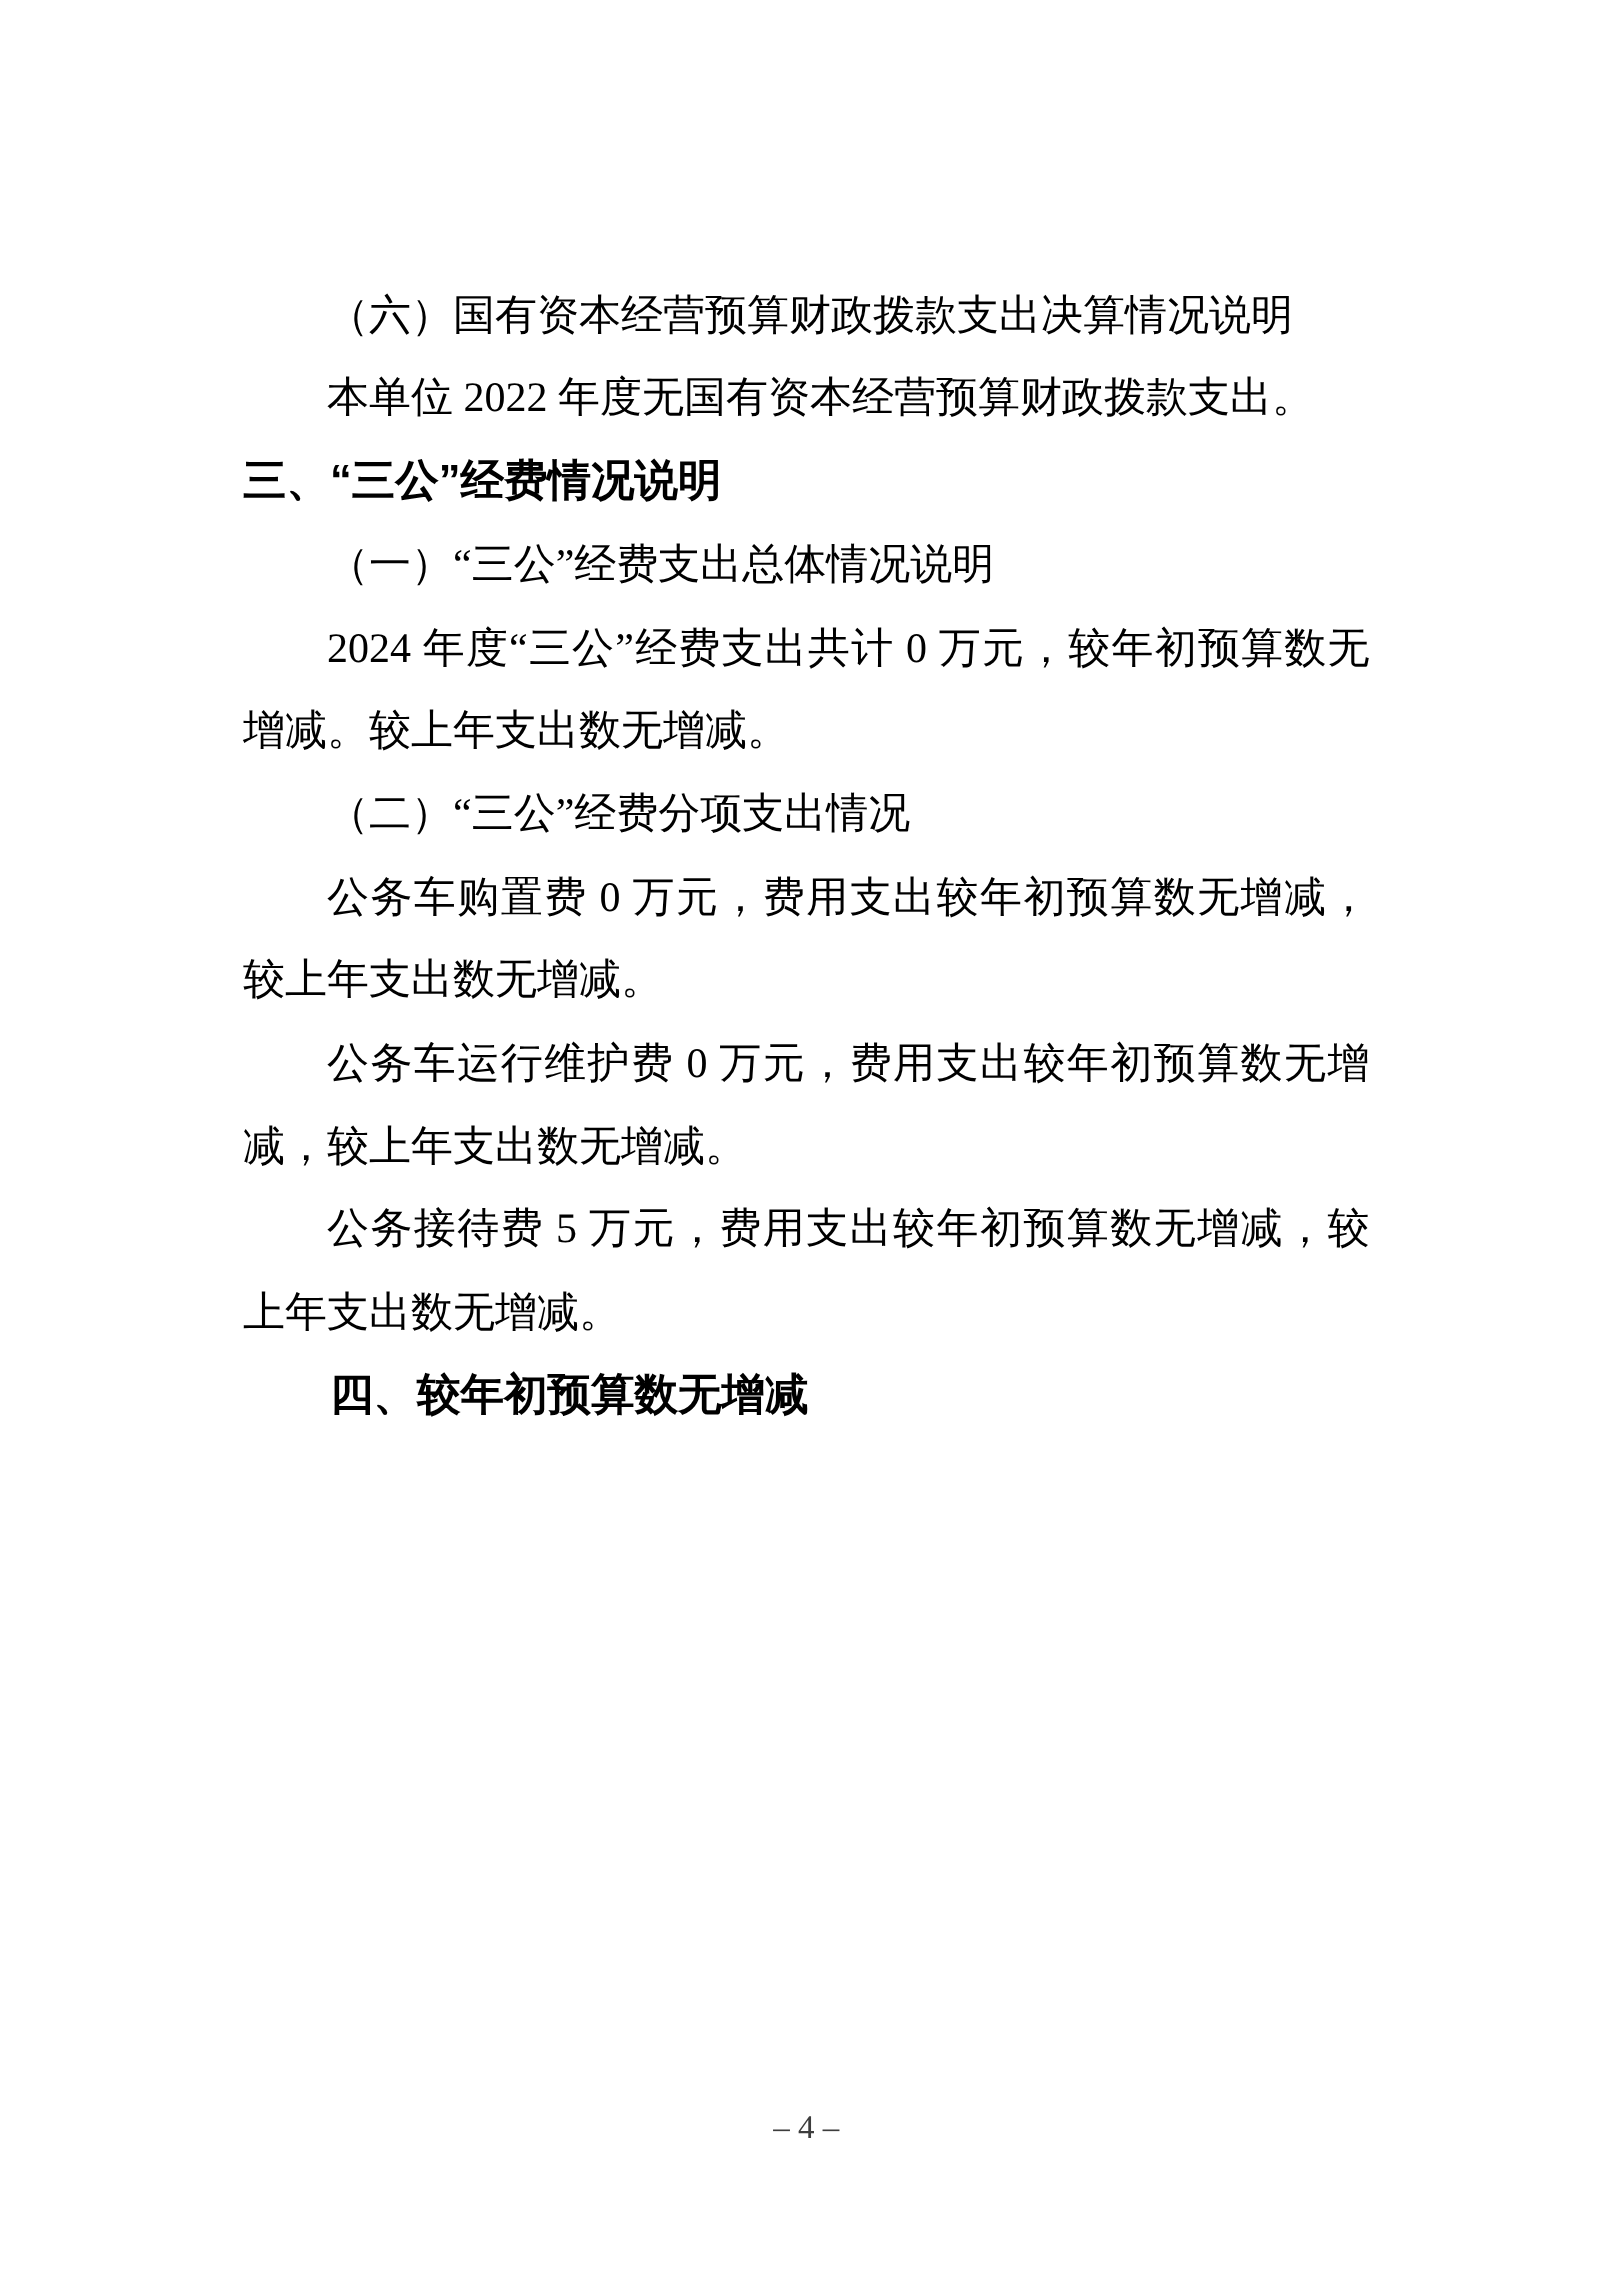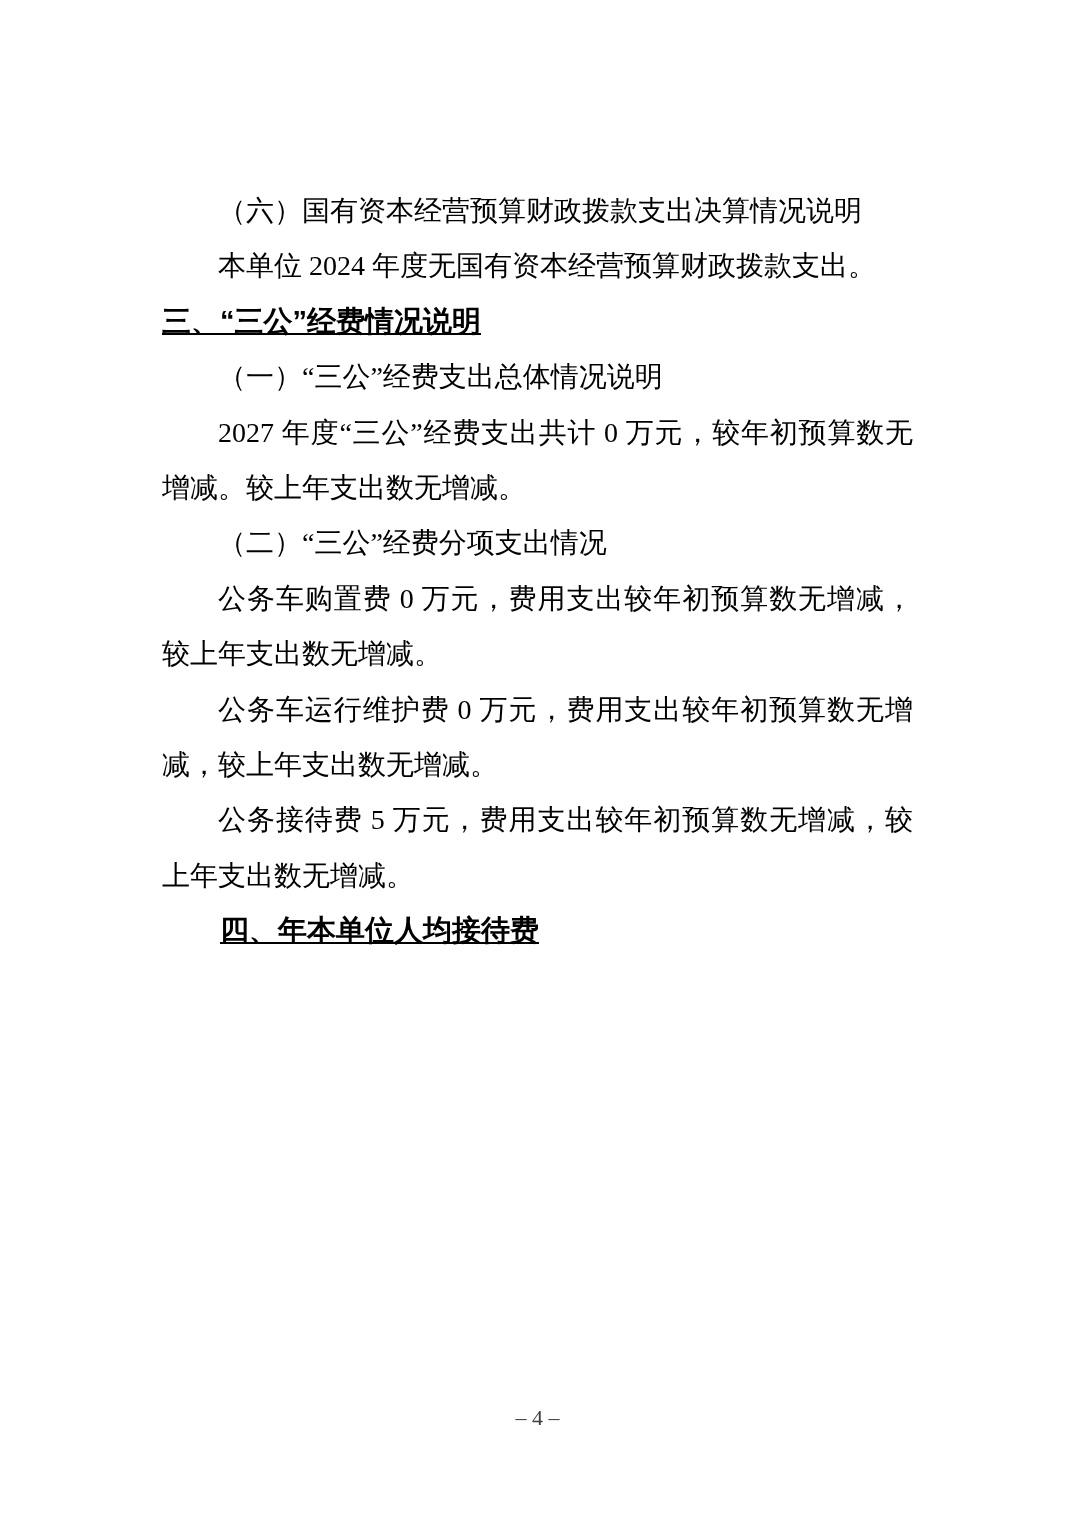--- a/index.html
+++ b/index.html
@@ -39,21 +39,20 @@
   .para,
   .sub {
     text-indent: 2em;
   }
   .heading {
     font-family: "Liberation Sans", "DejaVu Sans", sans-serif;
     font-weight: bold;
     font-size: 29px;
     text-align: left;
     text-indent: 0;
-    text-decoration: underline;
   }
   .heading.indent {
     text-indent: 2em;
   }
   .footer {
     position: absolute;
     left: 0;
     top: 1399px;
     width: 1075px;
     text-align: center;
@@ -63,26 +62,26 @@
     font-family: "Liberation Serif", "DejaVu Serif", serif;
   }
 </style>
 </head>
 <body>
 
 <div class="page">
 
   <div class="content">
     <p class="sub">（六）国有资本经营预算财政拨款支出决算情况说明</p>
-    <p class="para">本单位 2024 年度无国有资本经营预算财政拨款支出。</p>
+    <p class="para">本单位 2022 年度无国有资本经营预算财政拨款支出。</p>
     <p class="heading">三、“三公”经费情况说明</p>
     <p class="sub">（一）“三公”经费支出总体情况说明</p>
-    <p class="para">2027 年度“三公”经费支出共计 0 万元，较年初预算数无增减。较上年支出数无增减。</p>
+    <p class="para">2024 年度“三公”经费支出共计 0 万元，较年初预算数无增减。较上年支出数无增减。</p>
     <p class="sub">（二）“三公”经费分项支出情况</p>
     <p class="para">公务车购置费 0 万元，费用支出较年初预算数无增减，较上年支出数无增减。</p>
     <p class="para">公务车运行维护费 0 万元，费用支出较年初预算数无增减，较上年支出数无增减。</p>
     <p class="para">公务接待费 5 万元，费用支出较年初预算数无增减，较上年支出数无增减。</p>
-    <p class="heading indent">四、年本单位人均接待费</p>
+    <p class="heading indent">四、较年初预算数无增减</p>
   </div>
 
   <div class="footer">– 4 –</div>
 
 </div>
 
 </body></html>

